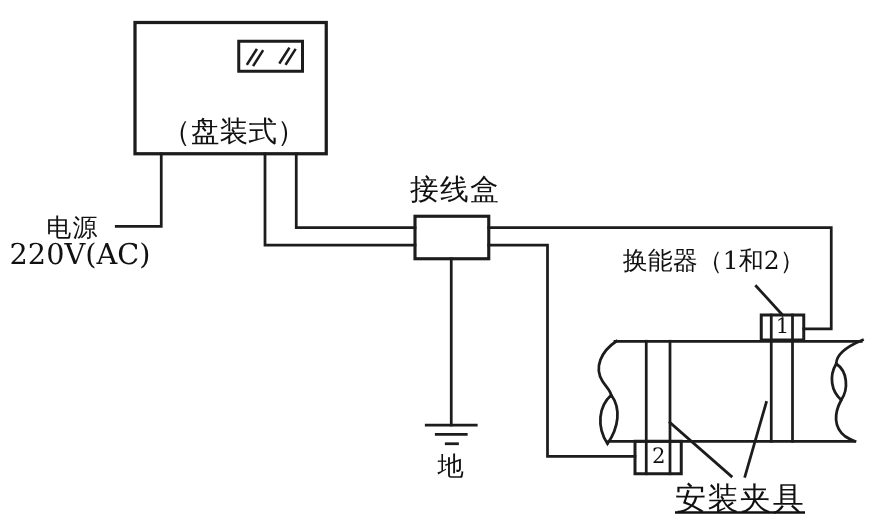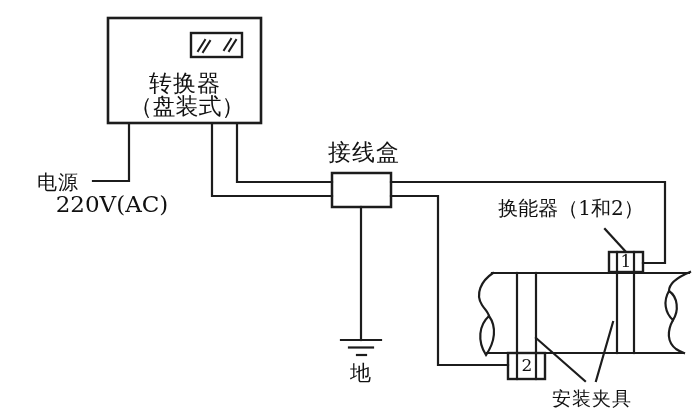--- a/index.html
+++ b/index.html
@@ -76,29 +76,28 @@
       <rect x="609" y="252" width="34" height="20" stroke-width="2.4"></rect>
 
       <rect x="508" y="353" width="37" height="26" stroke-width="2.4"></rect>
 
       <path d="M605 229 L626 252"></path>
       <path d="M536 338 L585 381"></path>
       <path d="M613 322 L596 381"></path>
     </g>
   </svg>
 
-  <div class="lbl" style="left:185px;top:84px;font-size:23px;">转换器</div>
   <div class="lbl" style="left:187px;top:107px;font-size:23px;letter-spacing:0;">（盘装式）</div>
 
   <div class="lbl" style="left:58px;top:182px;font-size:20px;">电源</div>
-  <div class="lbl num" style="left:64px;top:205px;font-size:23px;margin-left:48px;">220V(AC)</div>
+  <div class="lbl num" style="left:64px;top:205px;font-size:23px;">220V(AC)</div>
 
   <div class="lbl" style="left:364px;top:153px;font-size:23px;">接线盒</div>
 
   <div class="lbl" style="left:361px;top:374px;font-size:21px;">地</div>
 
   <div class="lbl" style="left:571px;top:208px;font-size:20px;letter-spacing:0;">换能器（1和2）</div>
 
   <div class="lbl num" style="left:626px;top:262px;font-size:17px;">1</div>
   <div class="lbl num" style="left:527px;top:366px;font-size:17px;">2</div>
 
-  <div class="lbl" style="left:592px;top:399px;font-size:19px;">安装夹具</div>
+  <div class="lbl" style="left:592px;top:399px;font-size:25px;text-decoration:underline;">安装夹具</div>
 </div>
 
 </body></html>

